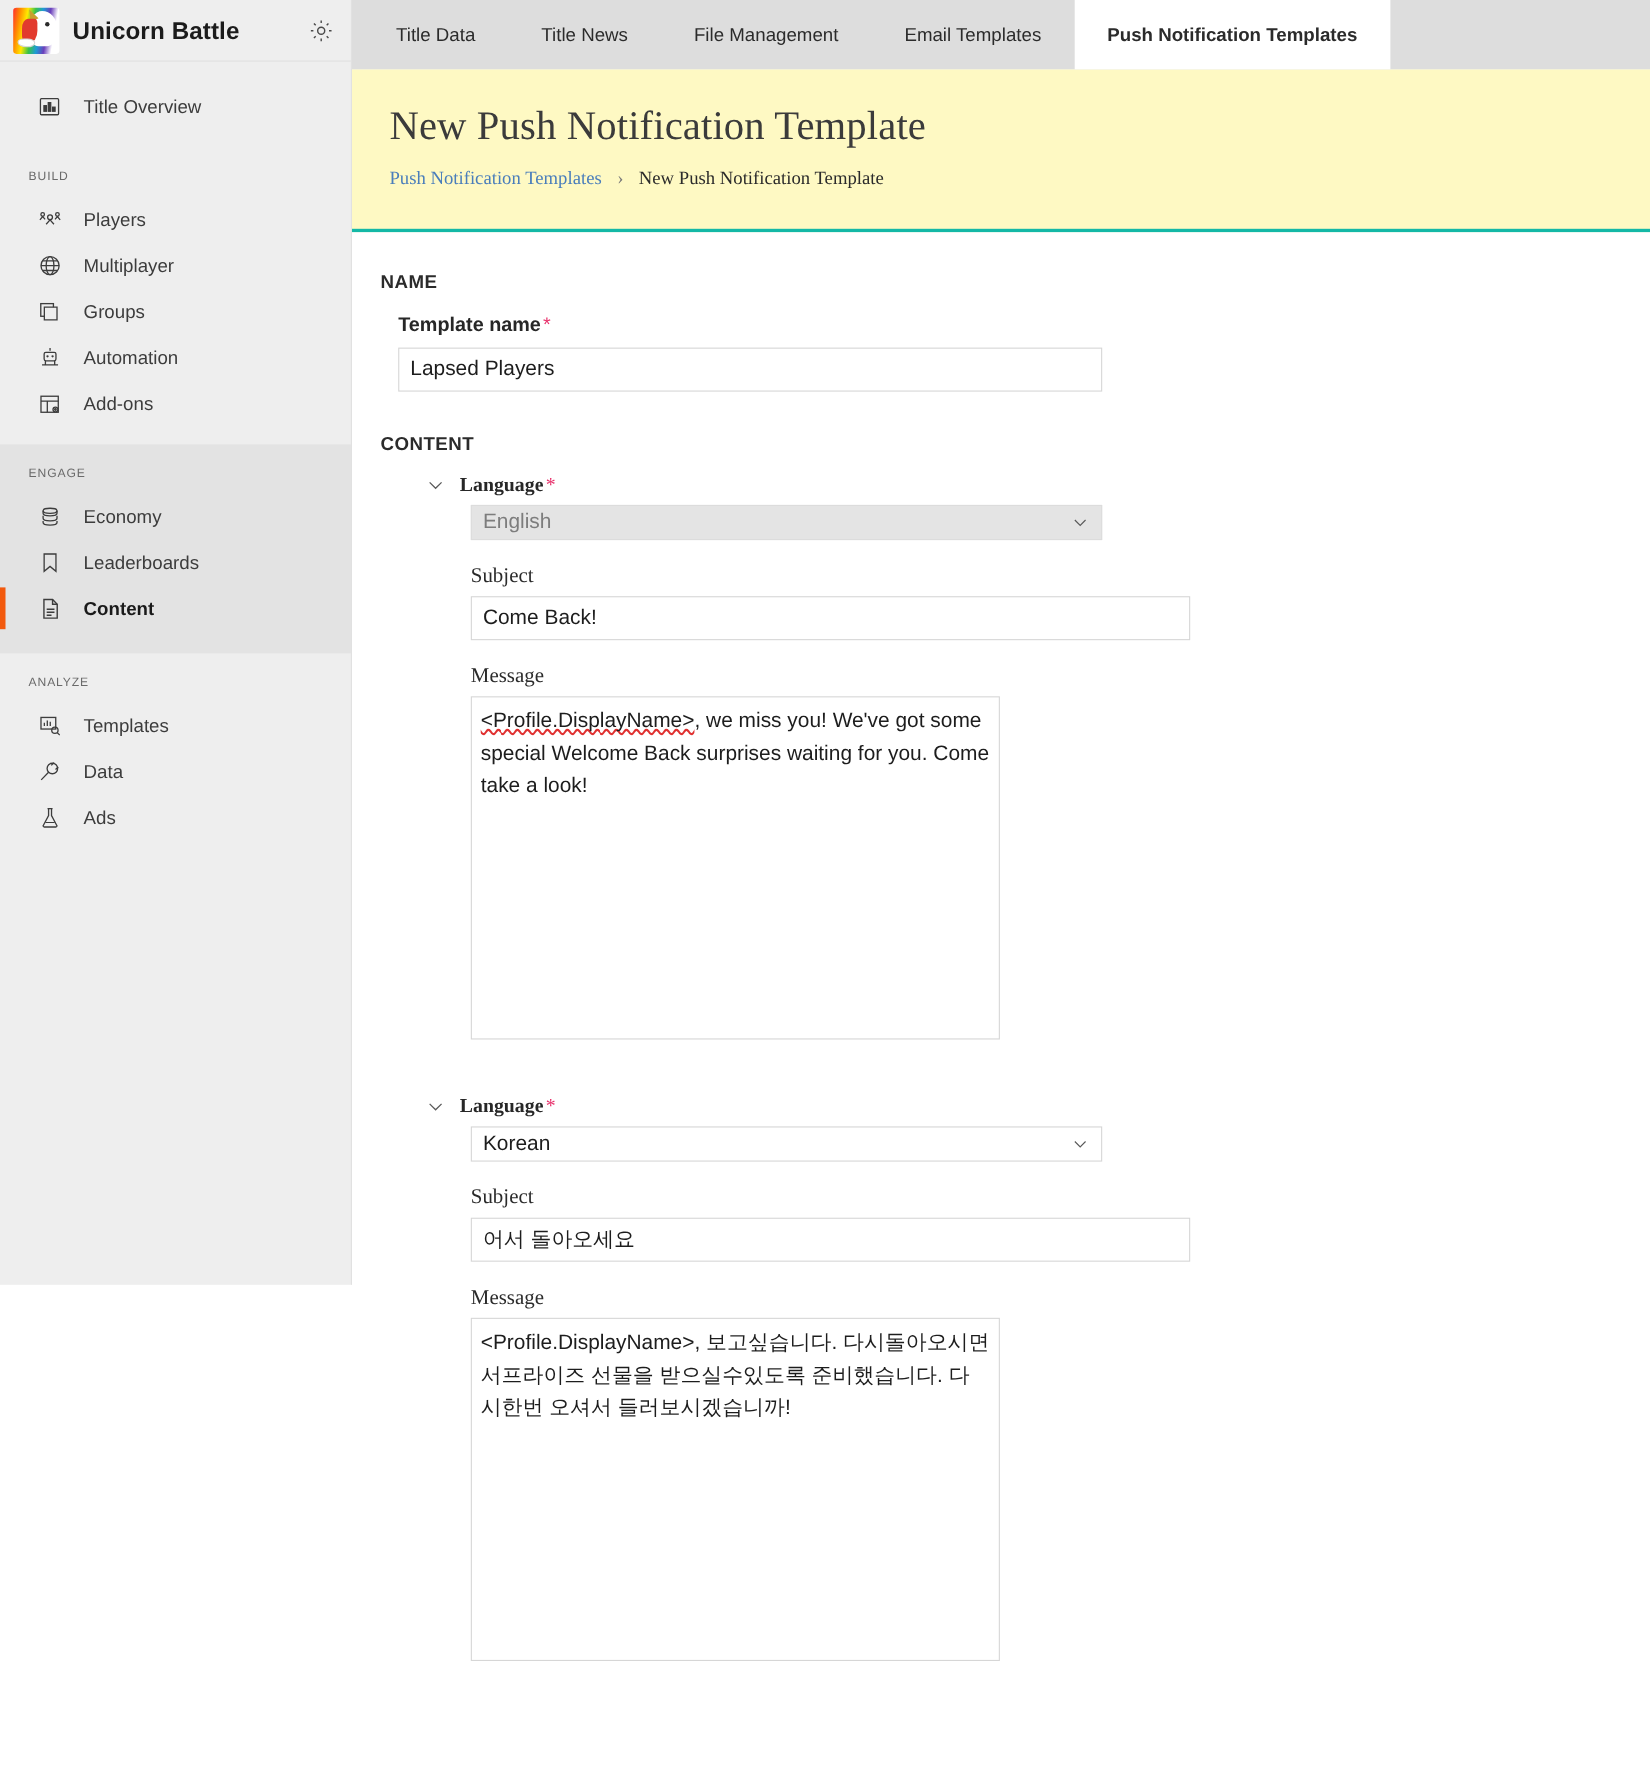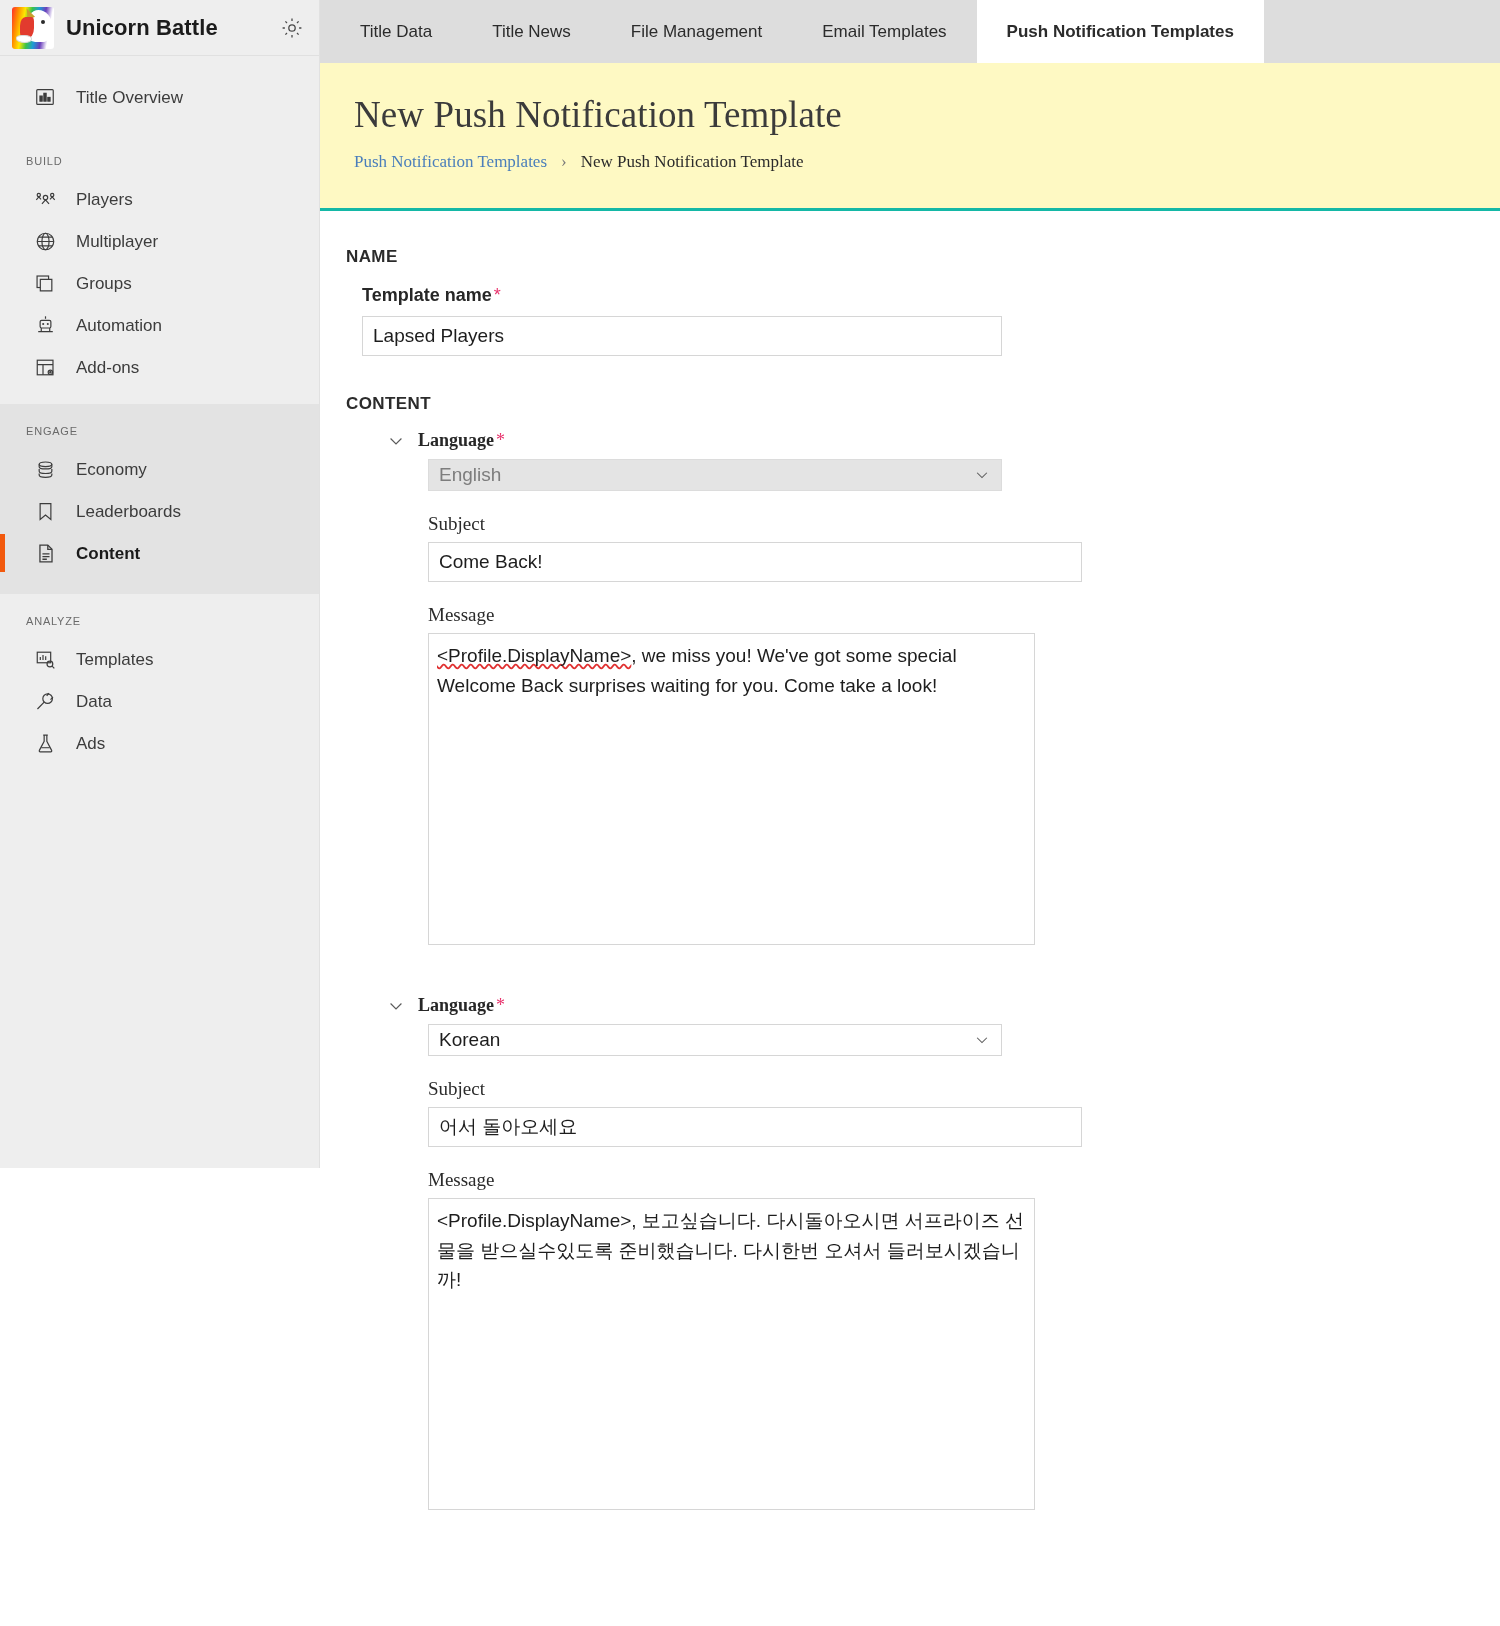--- a/index.html
+++ b/index.html
@@ -260,21 +260,21 @@
     display: inline-flex;
   }
   .sub-label {
     font-size: 19px;
     color: #2b2b2b;
     margin: 22px 0 7px 0;
     display: block;
     font-family: Liberation Serif, serif;
   }
   .msg-area {
-    width: 607px;
+    width: 481px;
     border: 1px solid #d6d6d6;
     background: #ffffff;
     font-size: 19px;
     color: #1d1d1d;
     padding: 7px 8px;
     line-height: 1.56;
     font-family: "Liberation Sans", sans-serif;
     white-space: pre-wrap;
     overflow: hidden;
     outline: none;

